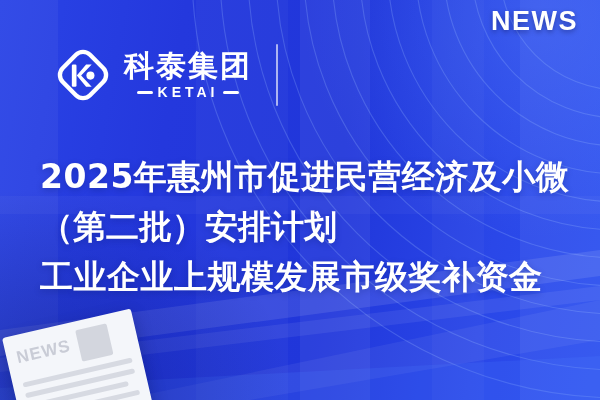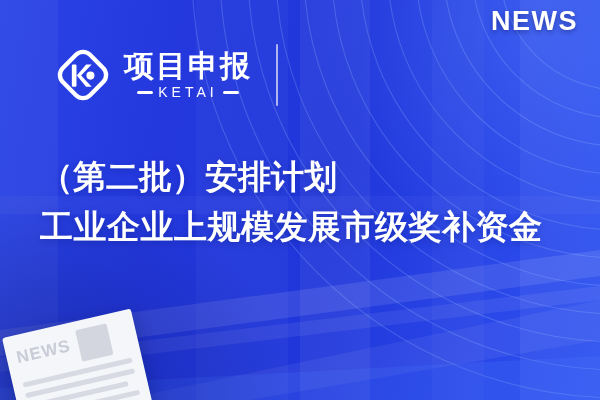--- a/index.html
+++ b/index.html
@@ -121,21 +121,21 @@
     margin-top: 3px;
   }
   .logo-rule {
     width: 16px;
     height: 2.5px;
     background: #ffffff;
     border-radius: 2px;
   }
   .logo-en {
     font-size: 14px;
-    font-weight: 400;
+    font-weight: 700;
     letter-spacing: 4px;
     color: #ffffff;
   }
 
   .divider {
     width: 2px;
     height: 62px;
     background: rgba(255,255,255,0.62);
     margin: 0 18px 0 24px;
     border-radius: 2px;
@@ -290,34 +290,35 @@
         </g>
         <g fill="#ffffff">
           <rect x="32" y="33" width="7.5" height="36" rx="2"></rect>
           <polygon points="40,51 55,33 64,33 47,51 64,69 55,69"></polygon>
           <circle cx="62" cy="51" r="6.5"></circle>
         </g>
       </svg>
     </div>
 
     <div class="logo-words">
-      <div class="logo-cn">项目申报</div>
+      <div class="logo-cn">科泰集团</div>
       <div class="logo-en-row">
         <span class="logo-rule"></span>
         <span class="logo-en">KETAI</span>
         <span class="logo-rule"></span>
       </div>
     </div>
 
     <div class="divider"></div>
 
 
   </div>
 
   <div class="title">
+    <div class="title-line l1">2025年惠州市促进民营经济及小微</div>
     <div class="title-line l3">（第二批）安排计划</div>
     <div class="title-line l2">工业企业上规模发展市级奖补资金</div>
   </div>
 
   <div class="newspaper">
     <div class="np-top">
       <div class="np-title">NEWS</div>
       <div class="np-img"></div>
     </div>
     <div class="np-lines">

